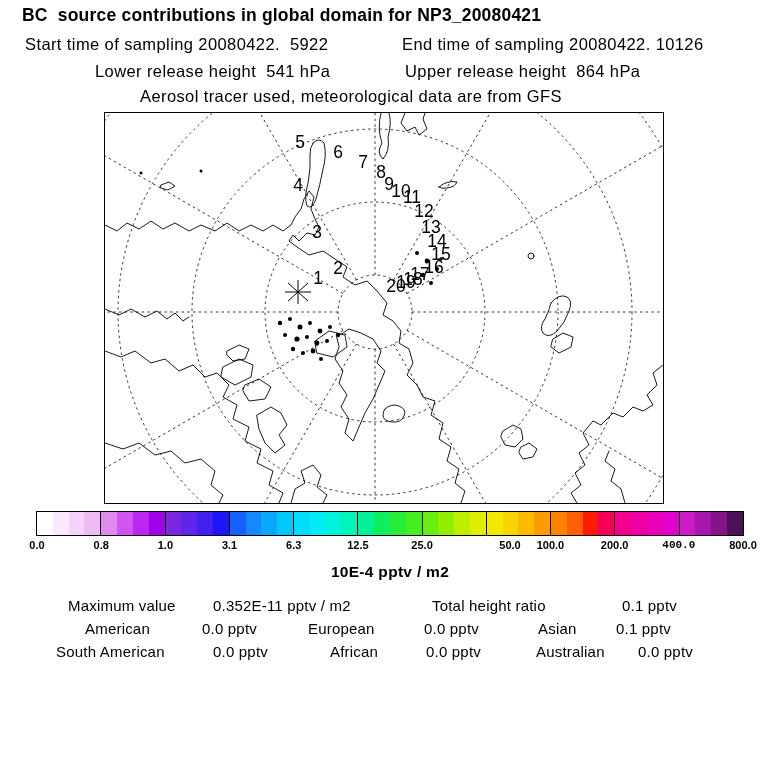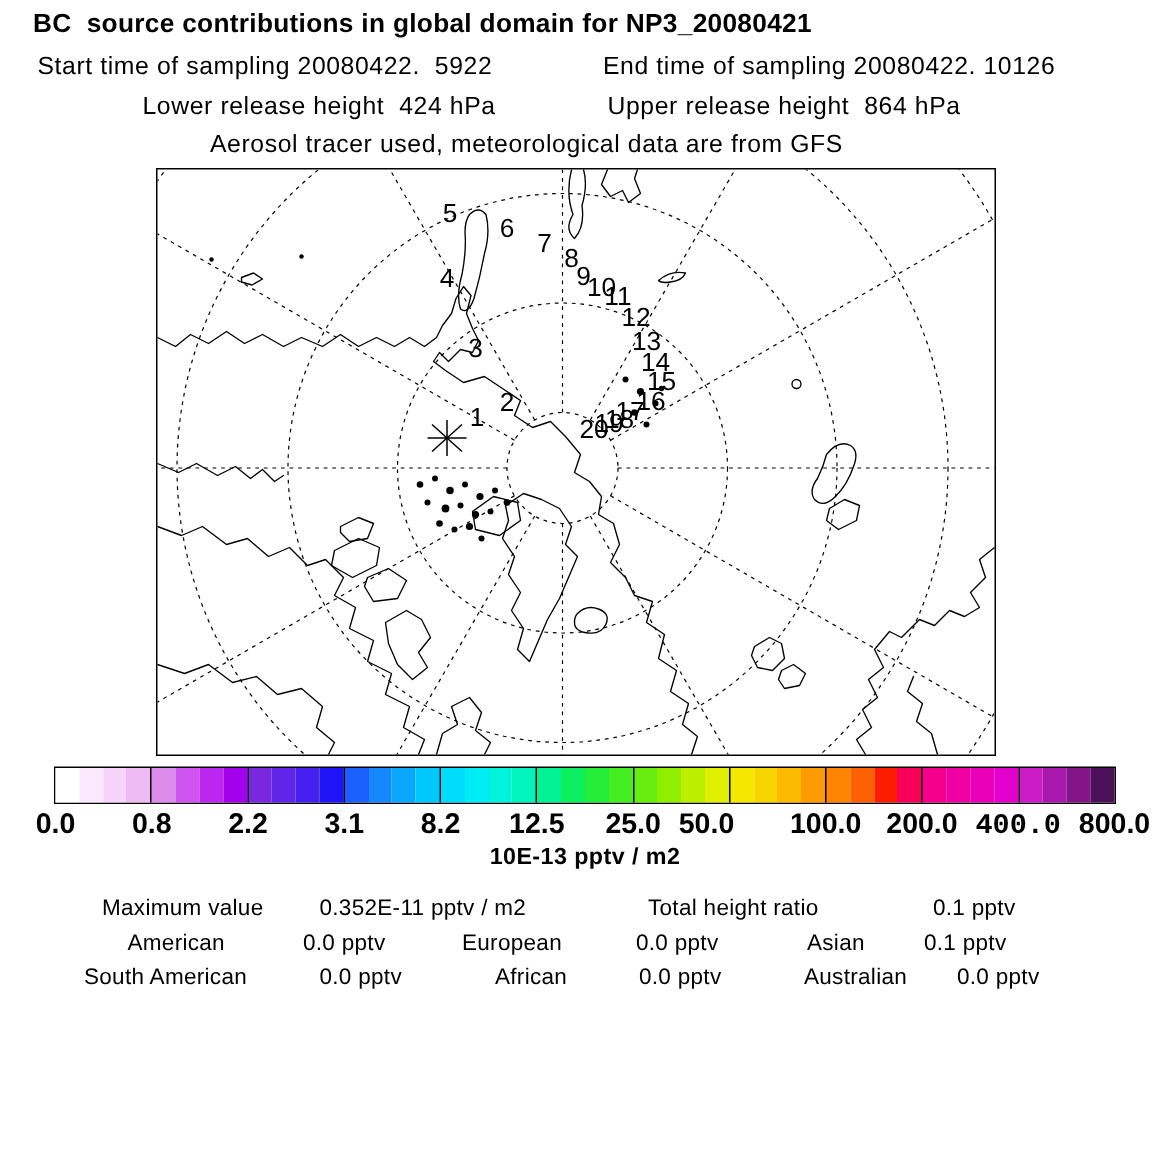--- a/index.html
+++ b/index.html
@@ -11,32 +11,32 @@
   #map-svg{width:100%;height:100%;display:block;}
   .coast{fill:none;stroke:#000;stroke-width:0.9;stroke-linejoin:round;stroke-linecap:round;}
   .grat{fill:none;stroke:#000;stroke-width:0.8;stroke-dasharray:2.5 3.2;}
   .speck{fill:#000;stroke:none;}
   .trajnum{font-family:"Liberation Sans",sans-serif;font-size:17.5px;fill:#000;text-anchor:middle;}
   #release-marker line{stroke:#000;stroke-width:1;}
   #colorbar{position:absolute;left:36px;top:511px;width:708px;height:25px;border:1.6px solid #000;box-sizing:border-box;display:flex;}
   .cbcell{flex:1 1 auto;height:100%;}
   .cbcell.seg{border-left:1.6px solid #000;}
   #colorbar-ticks{position:absolute;left:37px;top:539px;width:706px;height:18px;}
-  .tick{position:absolute;transform:translateX(-50%);font-size:19px;font-weight:bold;white-space:nowrap;}
+  .tick{position:absolute;transform:translateX(-50%);font-size:11px;font-weight:bold;white-space:nowrap;}
   #unit-label{position:absolute;left:37px;top:563px;width:706px;text-align:center;font-size:15.5px;font-weight:bold;letter-spacing:0.3px;}
   .srow{position:absolute;left:0;width:732px;height:17px;font-size:15px;}
   .srow span{position:absolute;white-space:pre;letter-spacing:0.2px;}
 </style>
 </head>
 <body>
 
 <div class="abs title" style="left:22px;top:5px;">BC  source contributions in global domain for NP3_20080421</div>
 <div class="abs hline" style="left:25px;top:35px;">Start time of sampling 20080422.  5922</div>
 <div class="abs hline" style="left:402px;top:35px;">End time of sampling 20080422. 10126</div>
-<div class="abs hline" style="left:95px;top:62px;">Lower release height  424 hPa</div>
+<div class="abs hline" style="left:95px;top:62px;">Lower release height  541 hPa</div>
 <div class="abs hline" style="left:405px;top:62px;">Upper release height  864 hPa</div>
 <div class="abs hline" style="left:140px;top:87px;">Aerosol tracer used, meteorological data are from GFS</div>
 
 <div id="map-frame">
 <svg id="map-svg" viewBox="0 0 558 390">
 
   <g>
     <circle class="grat" cx="270" cy="199" r="37"></circle>
     <circle class="grat" cx="270" cy="199" r="110"></circle>
     <circle class="grat" cx="270" cy="199" r="183"></circle>
@@ -201,32 +201,32 @@
     <div class="cbcell" style="background: rgb(234, 0, 184);"></div>
     <div class="cbcell" style="background: rgb(228, 0, 204);"></div>
     <div class="cbcell seg" style="background: rgb(204, 28, 200);"></div>
     <div class="cbcell" style="background: rgb(168, 24, 172);"></div>
     <div class="cbcell" style="background: rgb(132, 20, 136);"></div>
     <div class="cbcell" style="background: rgb(76, 16, 88);"></div>
   </div>
 <div id="colorbar-ticks">
     <span class="tick" style="left: 0px;">0.0</span>
     <span class="tick" style="left: 64.1818px;">0.8</span>
-    <span class="tick" style="left: 128.364px;">2.2</span>
+    <span class="tick" style="left: 128.364px;">1.0</span>
     <span class="tick" style="left: 192.545px;">3.1</span>
-    <span class="tick" style="left: 256.727px;">8.2</span>
+    <span class="tick" style="left: 256.727px;">6.3</span>
     <span class="tick" style="left: 320.909px;">12.5</span>
     <span class="tick" style="left: 385.091px;">25.0</span>
-    <span class="tick" style="left: 434px;">50.0</span>
+    <span class="tick" style="left: 473px;">50.0</span>
     <span class="tick" style="left: 513.455px;">100.0</span>
     <span class="tick" style="left: 577.636px;">200.0</span>
     <span class="tick" style="left: 641.818px; font-family: Liberation Mono, monospace;">400.0</span>
     <span class="tick" style="left: 706px;">800.0</span>
   </div>
-<div id="unit-label">10E-13 pptv / m2</div>
+<div id="unit-label">10E-4 pptv / m2</div>
 
 <div class="srow" style="top:597px;">
   <span style="left:68px;">Maximum value</span>
   <span style="left:213px;">0.352E-11 pptv / m2</span>
   <span style="left:432px;">Total height ratio</span>
   <span style="left:622px;">0.1 pptv</span>
 </div>
 <div class="srow" style="top:620px;">
   <span style="left:85px;">American</span>
   <span style="left:202px;">0.0 pptv</span>

